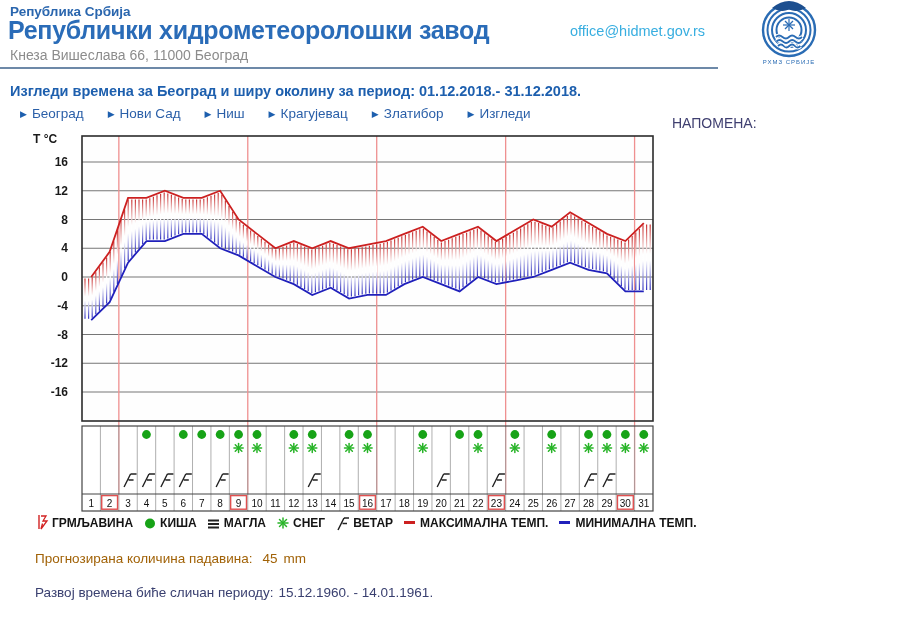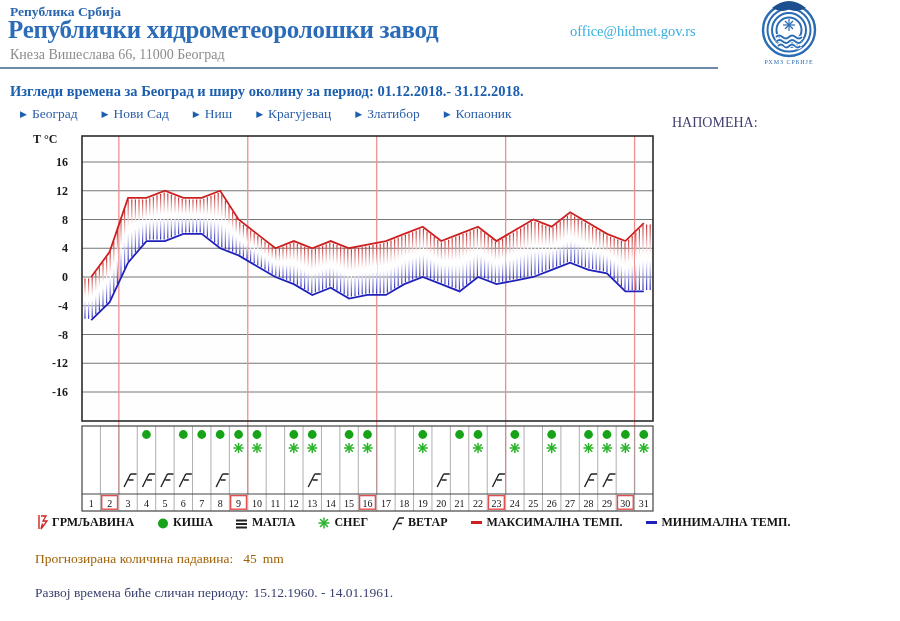--- a/index.html
+++ b/index.html
@@ -1,31 +1,31 @@
 <!DOCTYPE html>
 <html><head>
 <meta charset="utf-8">
 <style>
   html,body{margin:0;padding:0;background:#fff;}
   .page{position:relative;width:900px;height:621px;background:#fff;
-        font-family:Liberation Serif, serif;overflow:hidden;}
+        font-family:Liberation Sans, sans-serif;overflow:hidden;}
   .hdr-country{position:absolute;left:10px;top:4px;font-size:13.5px;font-weight:bold;color:#2a66ae;}
   .hdr-org{position:absolute;left:8px;top:16px;font-size:25px;font-weight:bold;color:#2a6cb8;letter-spacing:-0.3px;}
   .hdr-addr{position:absolute;left:10px;top:47px;font-size:14px;color:#8c8c8c;}
   .hdr-email{position:absolute;left:570px;top:23px;font-size:14.5px;color:#38aee0;text-decoration:none;cursor:pointer;text-align:center;}
   .logo{position:absolute;left:744px;top:0;width:90px;text-align:center;}
   .logo-cap{font-size:6px;color:#2a6cb4;letter-spacing:1px;margin-top:-3px;}
   .divider{position:absolute;left:0;top:67px;width:718px;height:2px;background:#6d89a8;}
   .period-title{position:absolute;left:10px;top:83px;font-size:14.5px;font-weight:bold;color:#1d5fae;}
   .nav{position:absolute;left:20px;top:106px;display:flex;gap:24px;align-items:center;}
   .nav-item{display:flex;align-items:center;gap:5px;cursor:pointer;}
   .nav-item .tri{font-size:9px;color:#1d5fae;}
   .nav-item .lbl{font-size:13.5px;color:#2a5fa8;}
   #chart-svg{position:absolute;left:0;top:126px;}
-  .legend{position:absolute;left:36px;top:514px;display:flex;align-items:center;gap:22px;}
+  .legend{position:absolute;left:36px;top:514px;display:flex;align-items:center;gap:10px;}
   .legend-item{display:flex;align-items:center;gap:3px;}
   .legend-item .lbl{font-size:12px;font-weight:bold;color:#141414;}
   .note{position:absolute;left:672px;top:115px;width:200px;color:#3f3f70;}
   .note-title{font-size:14px;margin-bottom:36px;}
   .note-body{font-size:13.5px;line-height:1.42;margin:0;}
   .note-link{color:#45a3d7;text-decoration:none;cursor:pointer;}
   .foot1{position:absolute;left:35px;top:551px;font-size:13.5px;color:#a16207;text-align:right;}
   .foot1 .val{margin:0 6px 0 10px;}
   .foot2{position:absolute;left:35px;top:585px;font-size:13.5px;color:#3a4070;}
   .foot2 .val2{margin-left:5px;margin-top:28px;}
@@ -85,21 +85,21 @@
       <div class="nav-item">
         <span class="tri">▶</span>
         <span class="lbl">Крагујевац</span>
       </div>
       <div class="nav-item">
         <span class="tri">▶</span>
         <span class="lbl">Златибор</span>
       </div>
       <div class="nav-item">
         <span class="tri">▶</span>
-        <span class="lbl">Копаоник</span>
+        <span class="lbl">Изгледи</span>
       </div>
     </div>
 
   <svg id="chart-svg" width="670" height="390" viewBox="0 0 670 390">
       <defs>
         <linearGradient id="hg0" gradientUnits="userSpaceOnUse" x1="0" y1="152.5" x2="0" y2="192.625">
           <stop offset="0" stop-color="#c83232"></stop>
           <stop offset="0.45" stop-color="#ffffff"></stop>
           <stop offset="0.55" stop-color="#ffffff"></stop>
           <stop offset="1" stop-color="#3232c0"></stop>

